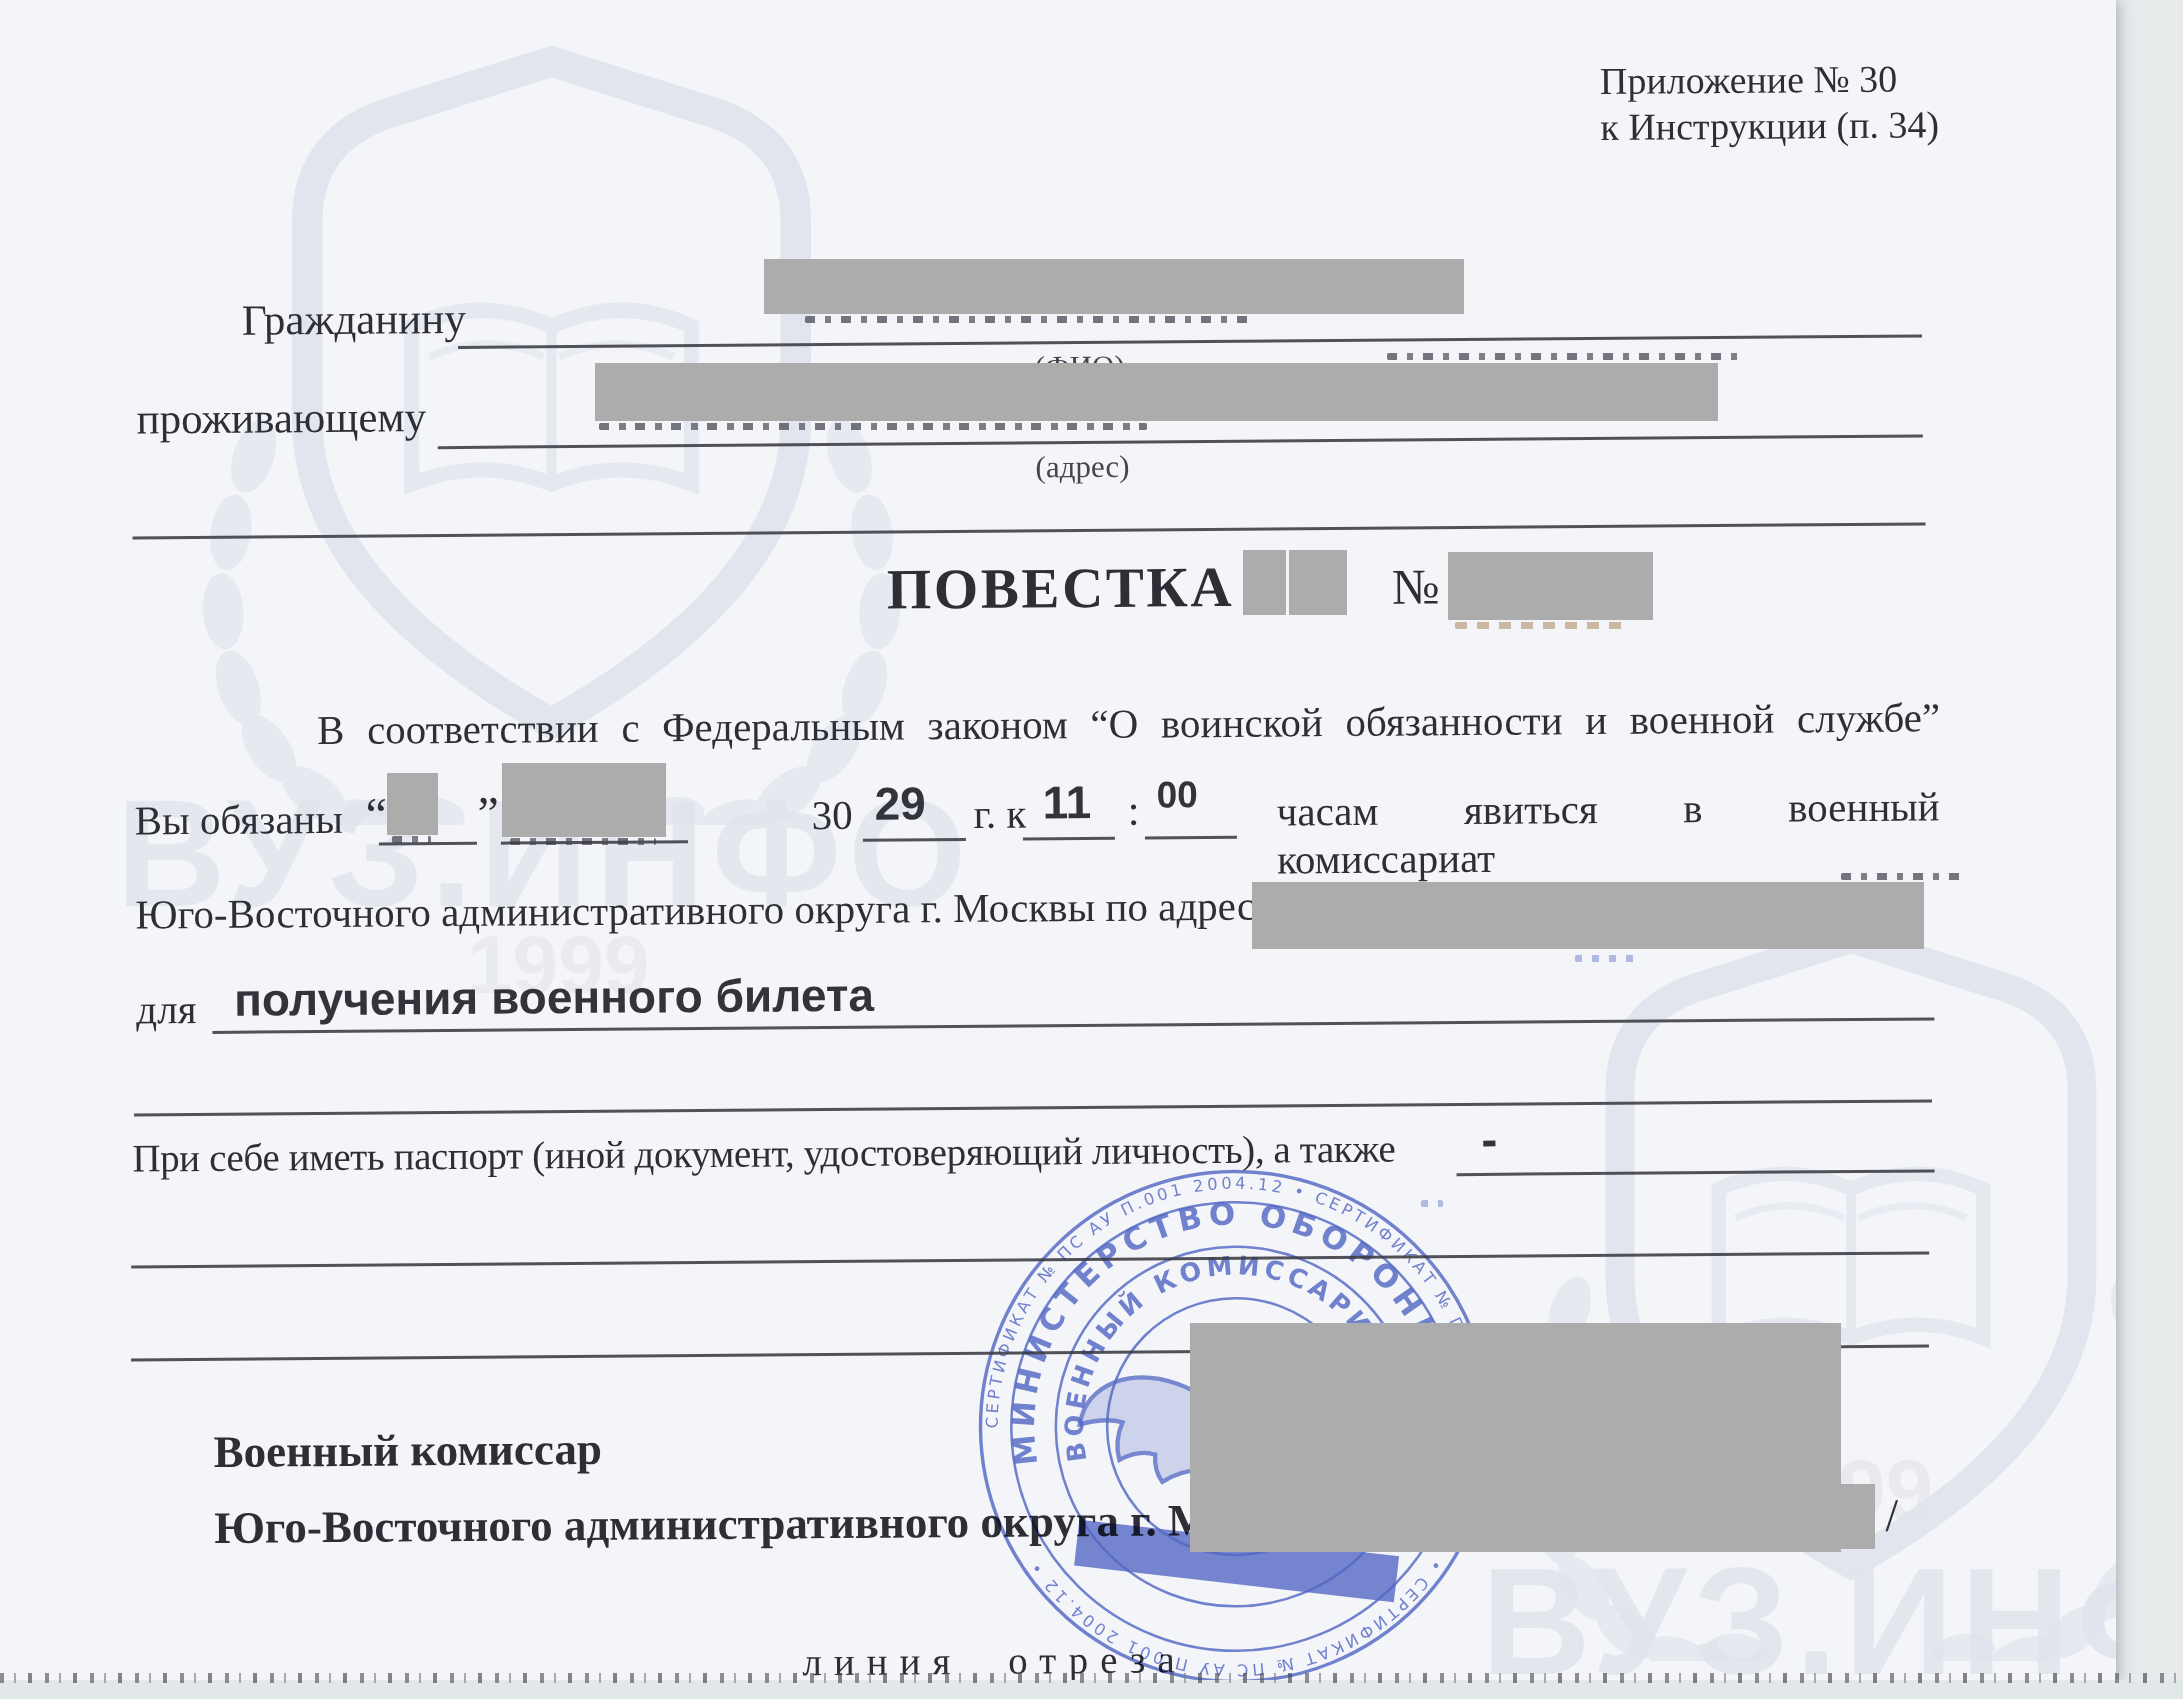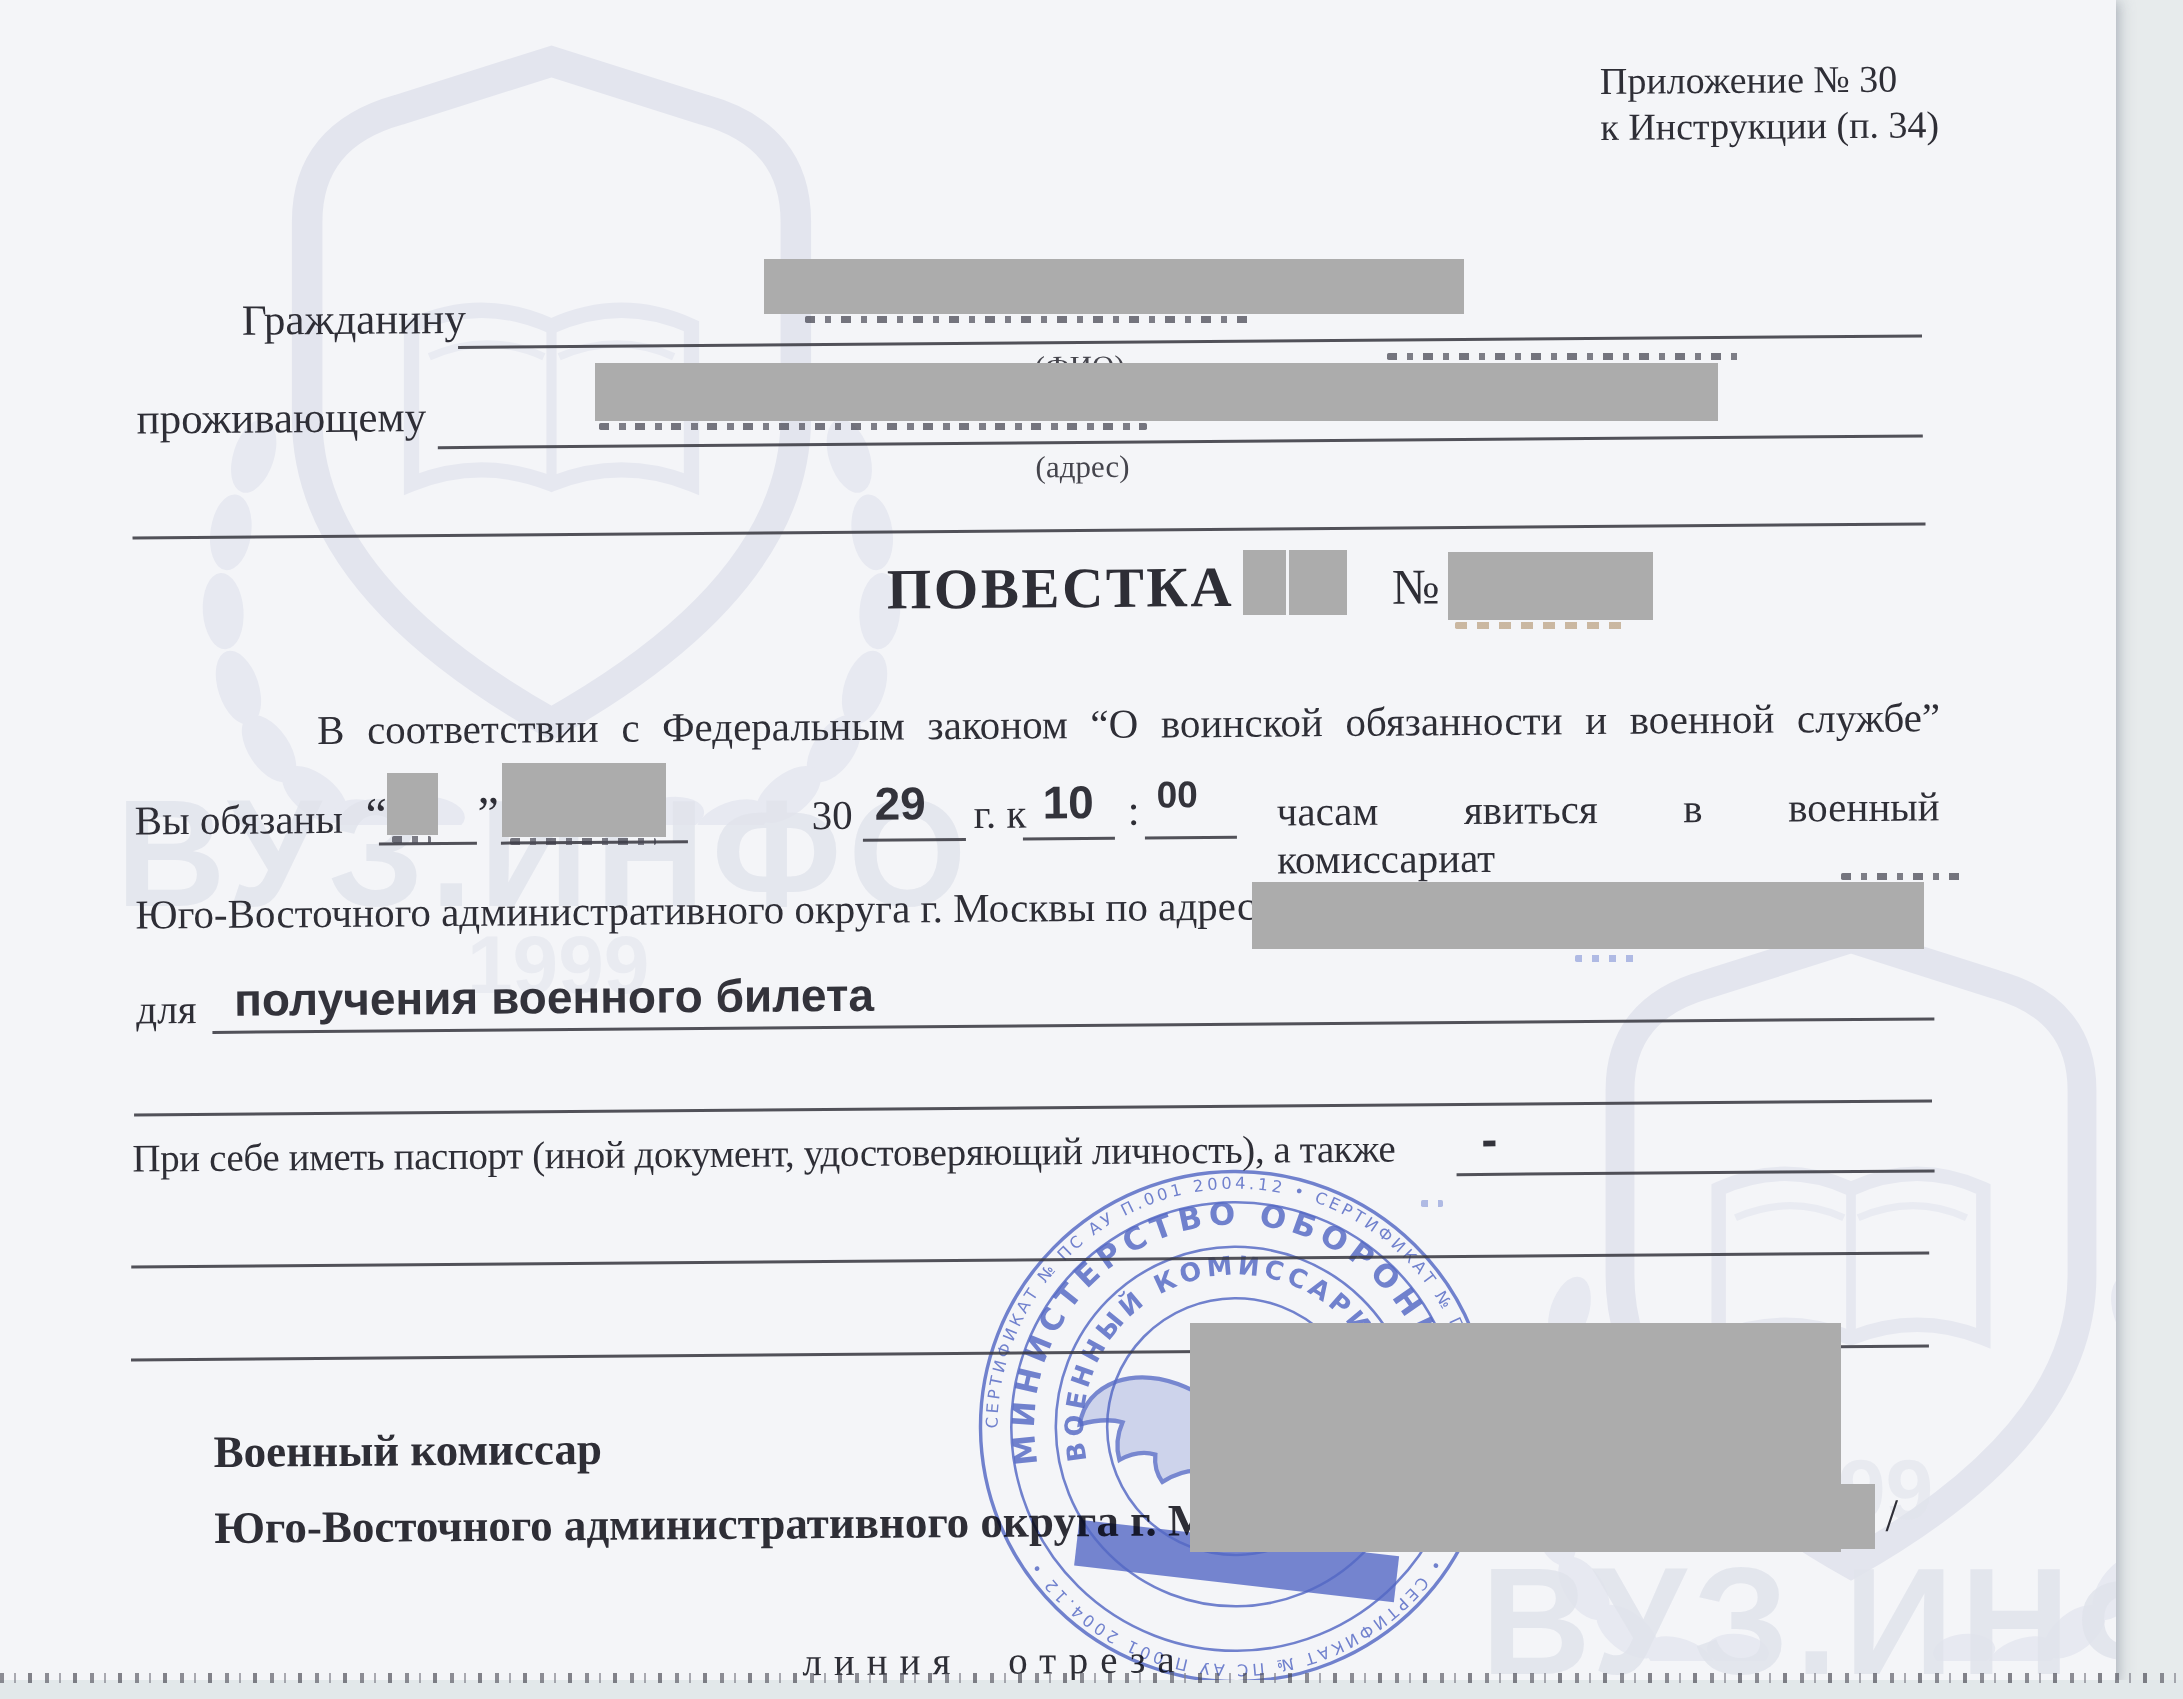--- a/index.html
+++ b/index.html
@@ -105,21 +105,21 @@
       <div class="abs serif" style="left:135px;top:789px;font-size:41px">Вы обязаны</div>
       <div class="abs serif" style="left:366px;top:781px;font-size:48px">“</div>
       <div class="rule" style="left:379px;top:837px;width:98px"></div>
       <div class="abs serif" style="left:478px;top:781px;font-size:48px">”</div>
       <div class="rule" style="left:501px;top:837px;width:187px"></div>
       <div class="abs serif" style="left:812px;top:789px;font-size:41px">30</div>
       <div class="rule" style="left:863px;top:837px;width:103px"></div>
       <div class="abs fillin" style="left:875px;top:775px;font-size:46px">29</div>
       <div class="abs serif" style="left:974px;top:789px;font-size:41px">г. к</div>
       <div class="rule" style="left:1023px;top:837px;width:92px"></div>
-      <div class="abs fillin" style="left:1043px;top:775px;font-size:46px">10</div>
+      <div class="abs fillin" style="left:1043px;top:775px;font-size:46px">11</div>
       <div class="abs serif" style="left:1128px;top:786px;font-size:43px">:</div>
       <div class="rule" style="left:1145px;top:837px;width:92px"></div>
       <div class="abs fillin" style="left:1157px;top:775px;font-size:37px">00</div>
       <div class="abs serif justify" style="left:1277px;top:789px;width:663px;font-size:41px">часам явиться в военный комиссариат</div>
 
       <div class="abs serif" style="left:135px;top:883px;font-size:41px">Юго-Восточного административного округа г. Москвы по адресу:</div>
 
       <div class="abs serif" style="left:135px;top:978px;font-size:41px">для</div>
       <div class="abs fillin" style="left:233px;top:966px;font-size:46px">получения военного билета</div>
       <div class="rule" style="left:211px;top:1024px;width:1722px"></div>

